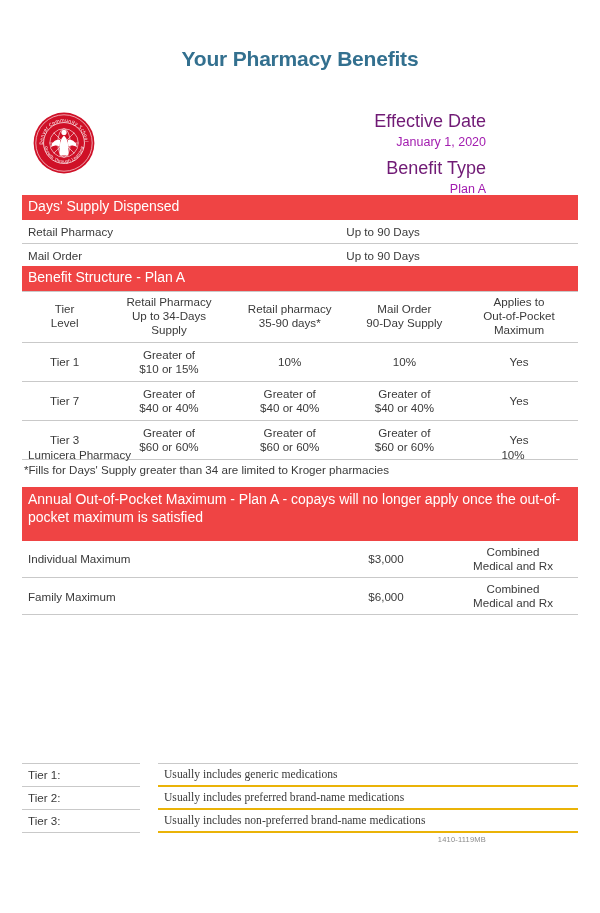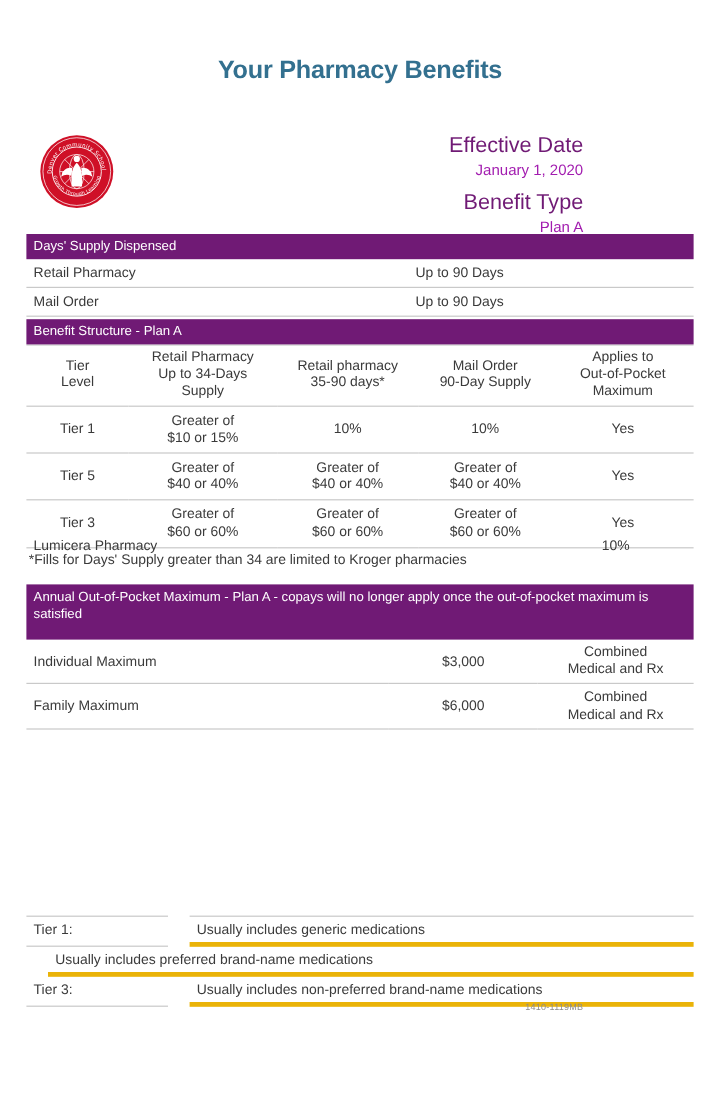--- a/index.html
+++ b/index.html
@@ -64,23 +64,23 @@
 
   
   .tbl {
     position: absolute;
     left: 22px;
     width: 556px;
     border-collapse: collapse;
     font-size: 11.6px;
   }
   .bar td {
-    background: #701a75;
+    background: #ef4444;
     color: #ffffff;
-    font-size: 11px;
+    font-size: 14px;
     padding: 3px 6px 4px 6px;
     line-height: 1.28;
     border: none;
   }
   .bar.tall td {
     padding-top: 4px;
     padding-bottom: 14px;
   }
   .rowline td {
     border-bottom: 1px solid #c9c9c9;
@@ -131,22 +131,23 @@
     padding: 4px 6px 4px 6px;
     border-bottom: 1px solid #c9c9c9;
     box-sizing: border-box;
   }
   .legend-row:first-child .legend-tier,
   .legend-row:first-child .legend-desc { border-top: 1px solid #c9c9c9; }
   .legend-spacer { width: 18px; }
   .legend-desc {
     flex: 1;
     padding: 4px 6px 4px 6px;
-    border-bottom: 4px solid #eab308;
+    border-bottom: 2px solid #eab308;
     box-sizing: border-box;
+    font-family: Liberation Serif, serif;
   }
 
   .doccode {
     position: absolute;
     right: 22px;
     top: 835px;
     font-size: 7.5px;
     color: #8b8b8b;
     letter-spacing: 0.2px;
   }
@@ -259,21 +260,21 @@
       <td>
         <span>10%</span>
       </td>
       <td>
         <span>10%</span>
       </td>
       <td>Yes</td>
     </tr>
 
     <tr class="tierrow">
-      <td>Tier 5</td>
+      <td>Tier 7</td>
       <td>
         <span>Greater of</span><br>
         <span>$40 or 40%</span>
       </td>
       <td>
         <span>Greater of</span><br>
         <span>$40 or 40%</span>
       </td>
       <td>
         <span>Greater of</span><br>
@@ -338,20 +339,21 @@
   </tbody>
     </table>
 
   <div class="legend">
     <div class="legend-row">
       <div class="legend-tier">Tier 1:</div>
       <div class="legend-spacer"></div>
       <div class="legend-desc">Usually includes generic medications</div>
     </div>
     <div class="legend-row">
+      <div class="legend-tier">Tier 2:</div>
       <div class="legend-spacer"></div>
       <div class="legend-desc">Usually includes preferred brand-name medications</div>
     </div>
     <div class="legend-row">
       <div class="legend-tier">Tier 3:</div>
       <div class="legend-spacer"></div>
       <div class="legend-desc">Usually includes non-preferred brand-name medications</div>
     </div>
   </div>
 

